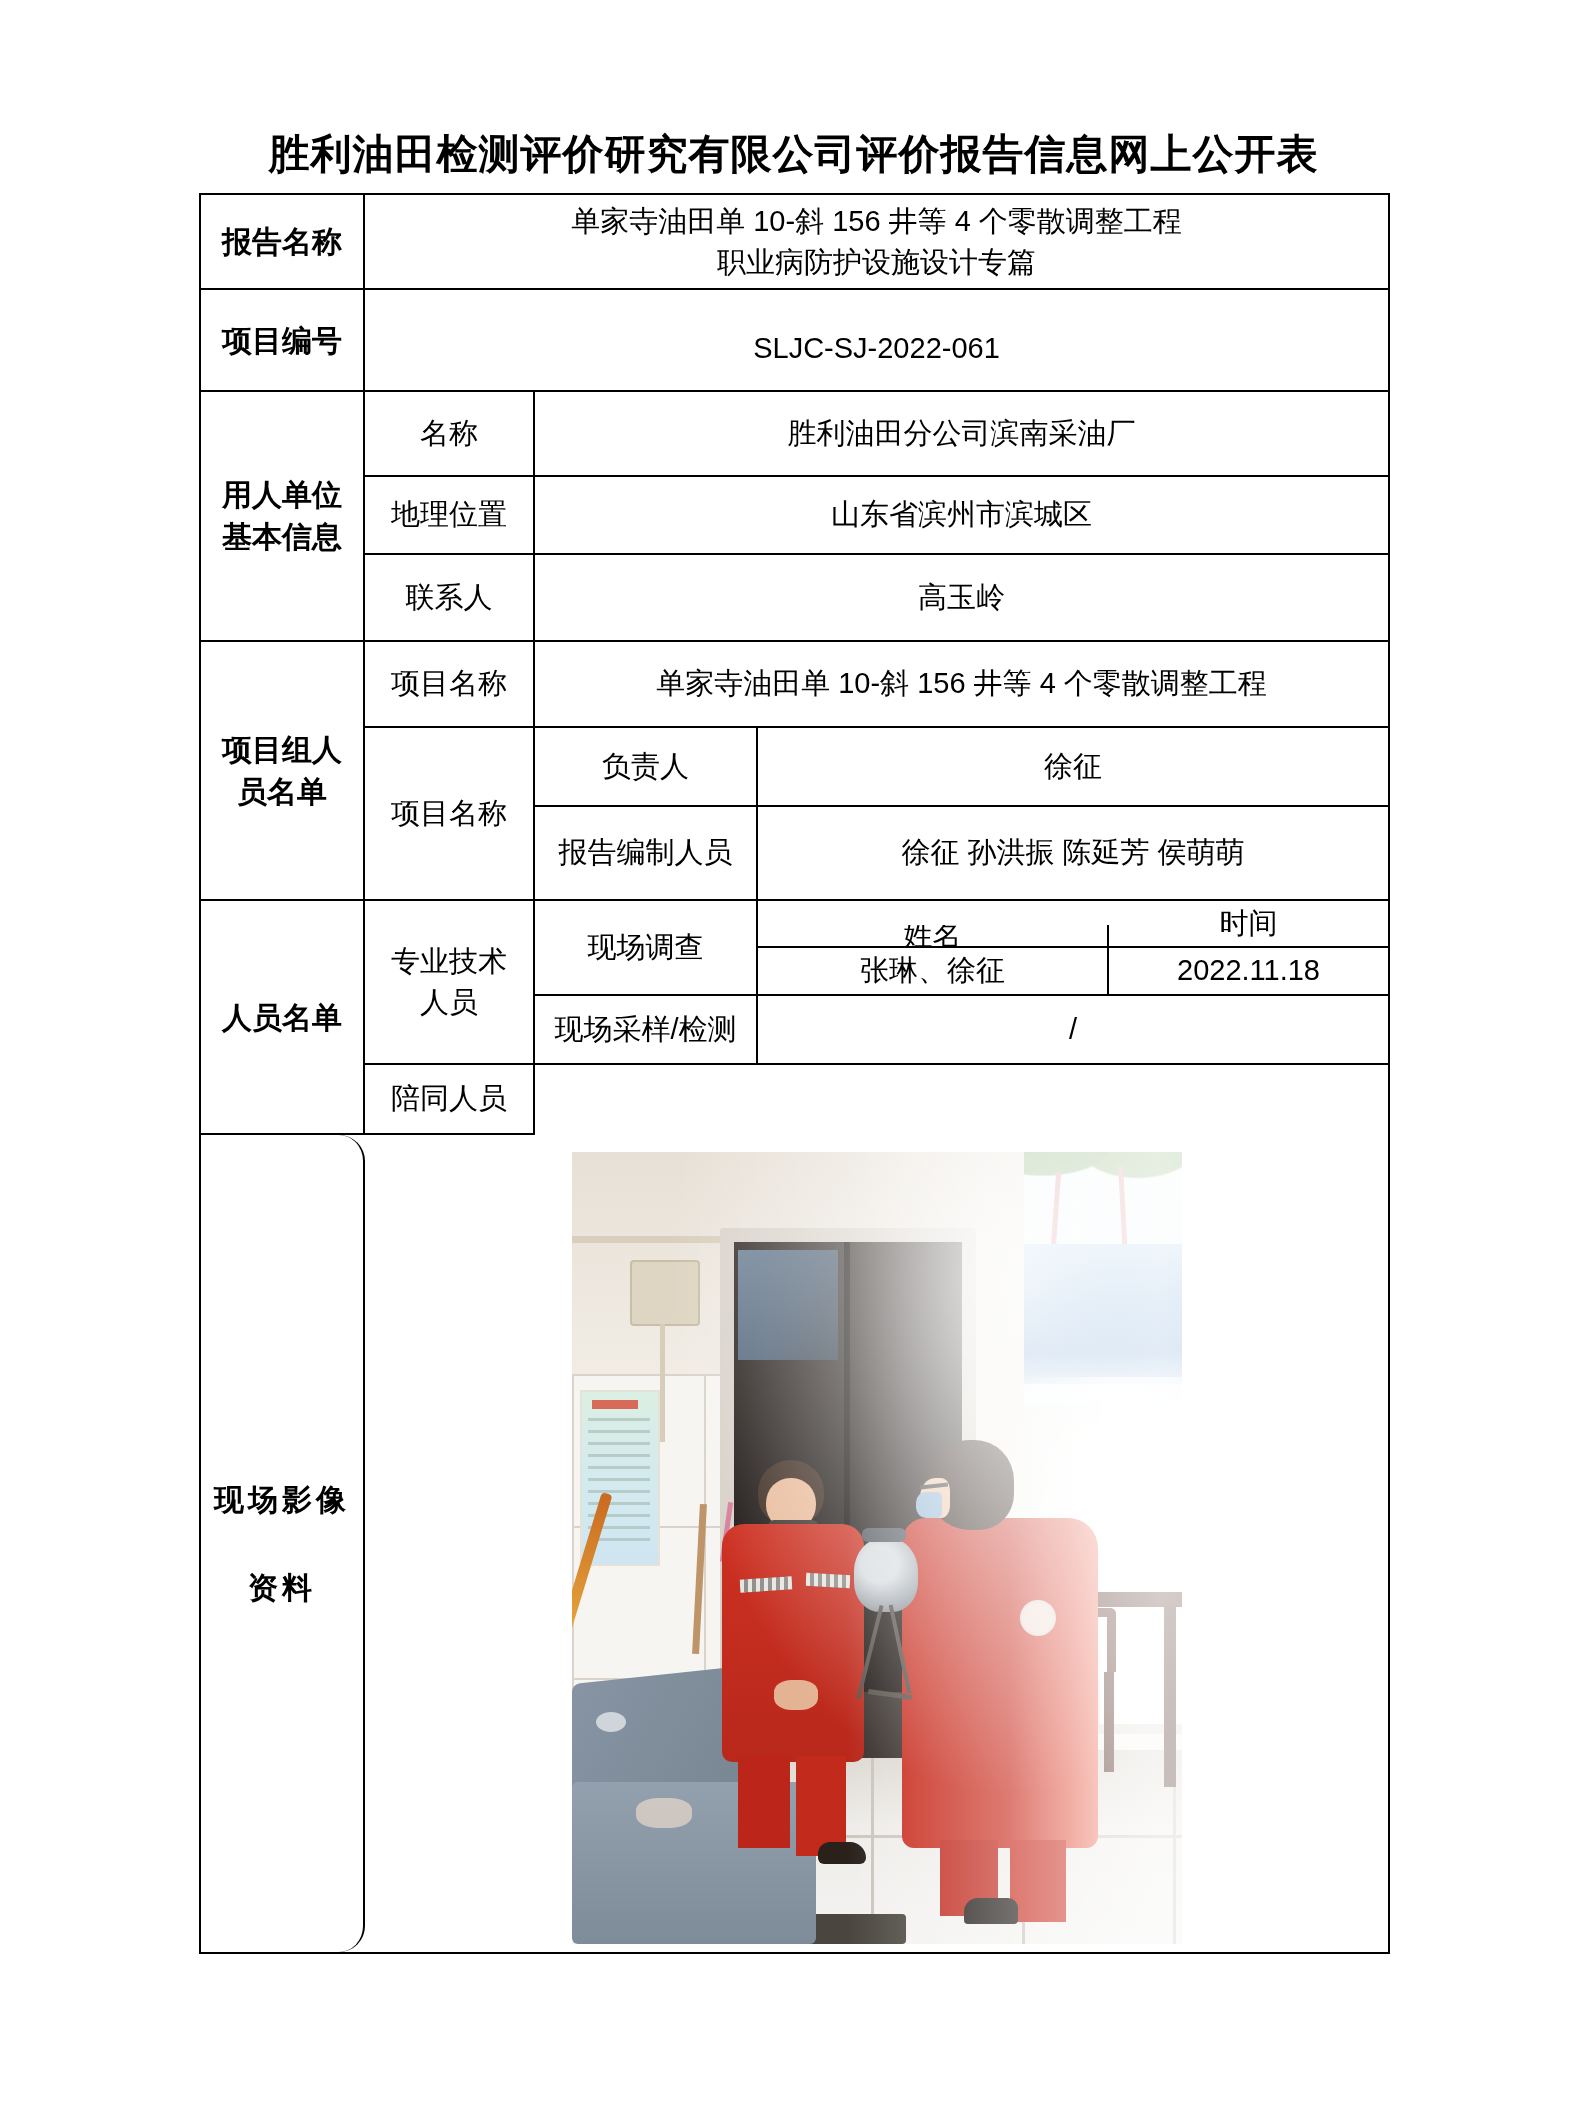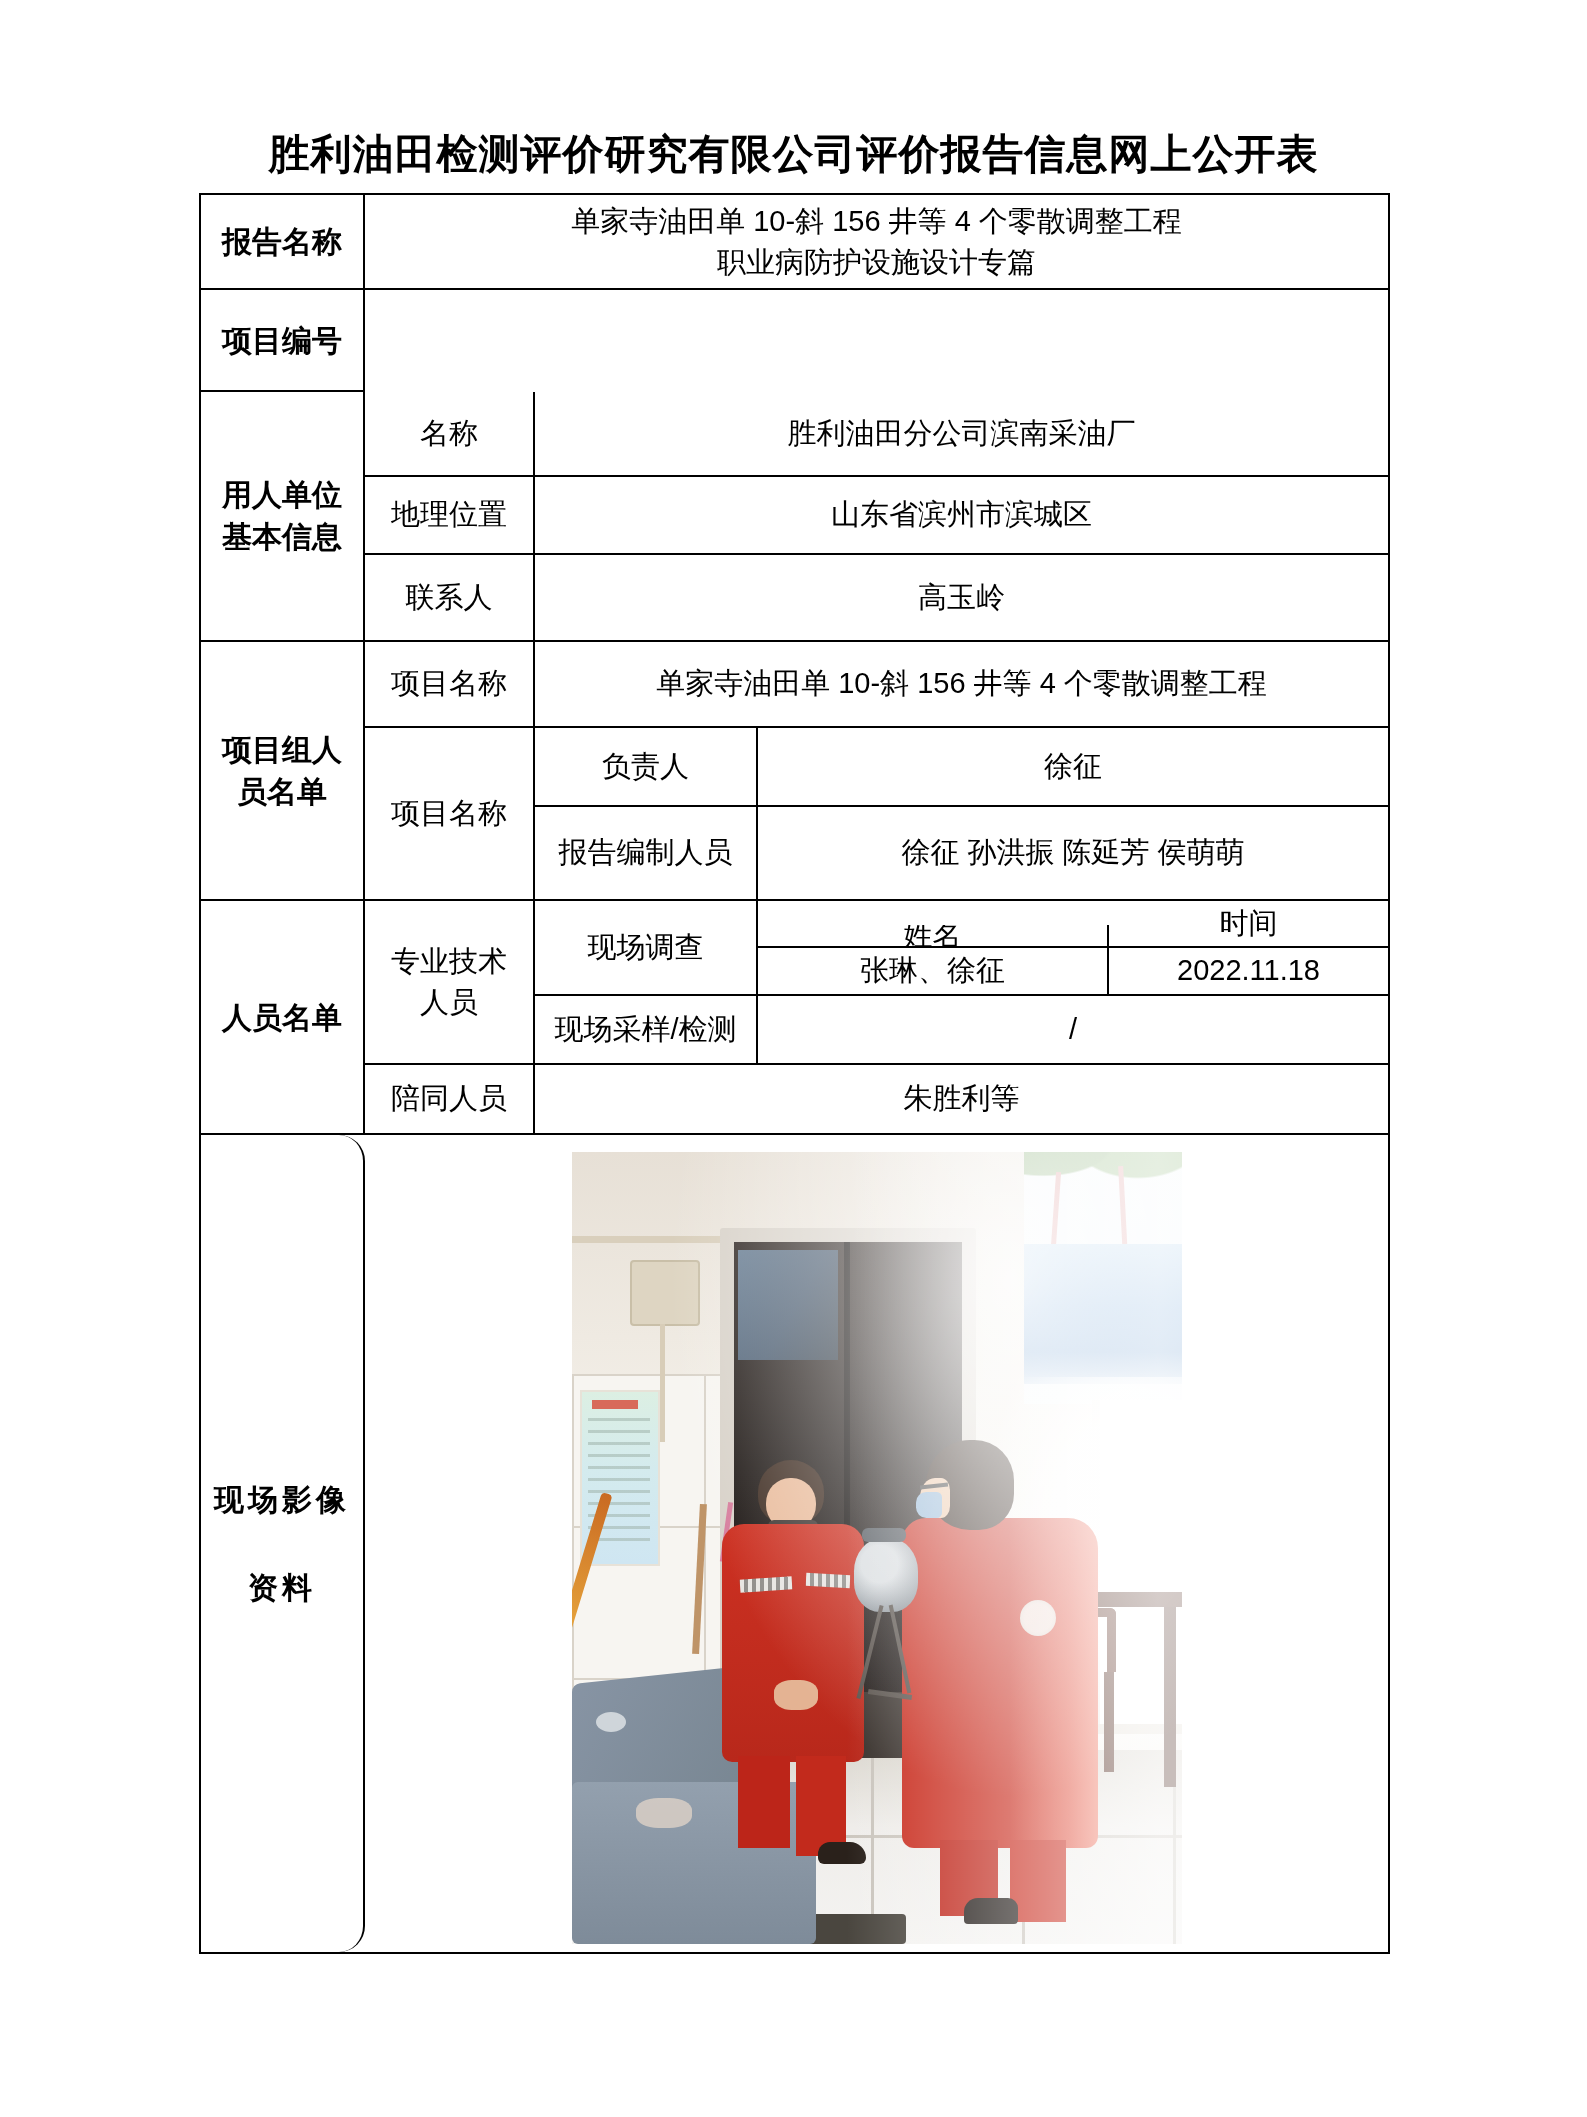--- a/index.html
+++ b/index.html
@@ -141,20 +141,21 @@
 
   <div class="grid">
 
     <div class="cell hdr" style="grid-row:1;grid-column:1;">报告名称</div>
     <div class="cell lastcol gap-lines" style="grid-row:1;grid-column:2/6;">
       <span>单家寺油田单 10-斜 156 井等 4 个零散调整工程</span>
       <span>职业病防护设施设计专篇</span>
     </div>
 
     <div class="cell hdr" style="grid-row:2;grid-column:1;">项目编号</div>
+    <div class="cell lastcol low" style="grid-row:2;grid-column:2/6;">SLJC-SJ-2022-061</div>
 
     <div class="cell hdr gap-lines" style="grid-row:3/6;grid-column:1;">
       <span>用人单位</span>
       <span>基本信息</span>
     </div>
     <div class="cell" style="grid-row:3;grid-column:2;">名称</div>
     <div class="cell lastcol" style="grid-row:3;grid-column:3/6;">胜利油田分公司滨南采油厂</div>
     <div class="cell" style="grid-row:4;grid-column:2;">地理位置</div>
     <div class="cell lastcol" style="grid-row:4;grid-column:3/6;">山东省滨州市滨城区</div>
     <div class="cell" style="grid-row:5;grid-column:2;">联系人</div>
@@ -178,21 +179,20 @@
       <span>人员</span>
     </div>
     <div class="cell" style="grid-row:9/11;grid-column:3;">现场调查</div>
     <div class="cell" style="grid-row:9;grid-column:4;margin-top:24px;">姓名</div>
     <div class="cell lastcol" style="grid-row:9;grid-column:5;">时间</div>
     <div class="cell" style="grid-row:10;grid-column:4;">张琳、徐征</div>
     <div class="cell lastcol" style="grid-row:10;grid-column:5;">2022.11.18</div>
     <div class="cell" style="grid-row:11;grid-column:3;">现场采样/检测</div>
     <div class="cell lastcol" style="grid-row:11;grid-column:4/6;">/</div>
     <div class="cell" style="grid-row:12;grid-column:2;">陪同人员</div>
-    <div class="cell lastcol" style="grid-row:12;grid-column:3/6;">朱胜利等</div>
 
     <div class="cell hdr lastrow media-label" style="grid-row:13;grid-column:1;">
       <span>现场影像</span>
       <span class="sp"></span>
       <span>资料</span>
     </div>
     <div class="cell lastcol lastrow" style="grid-row:13;grid-column:2/6;">
 
       <div class="photo">
         <div class="ph-wall"></div>

